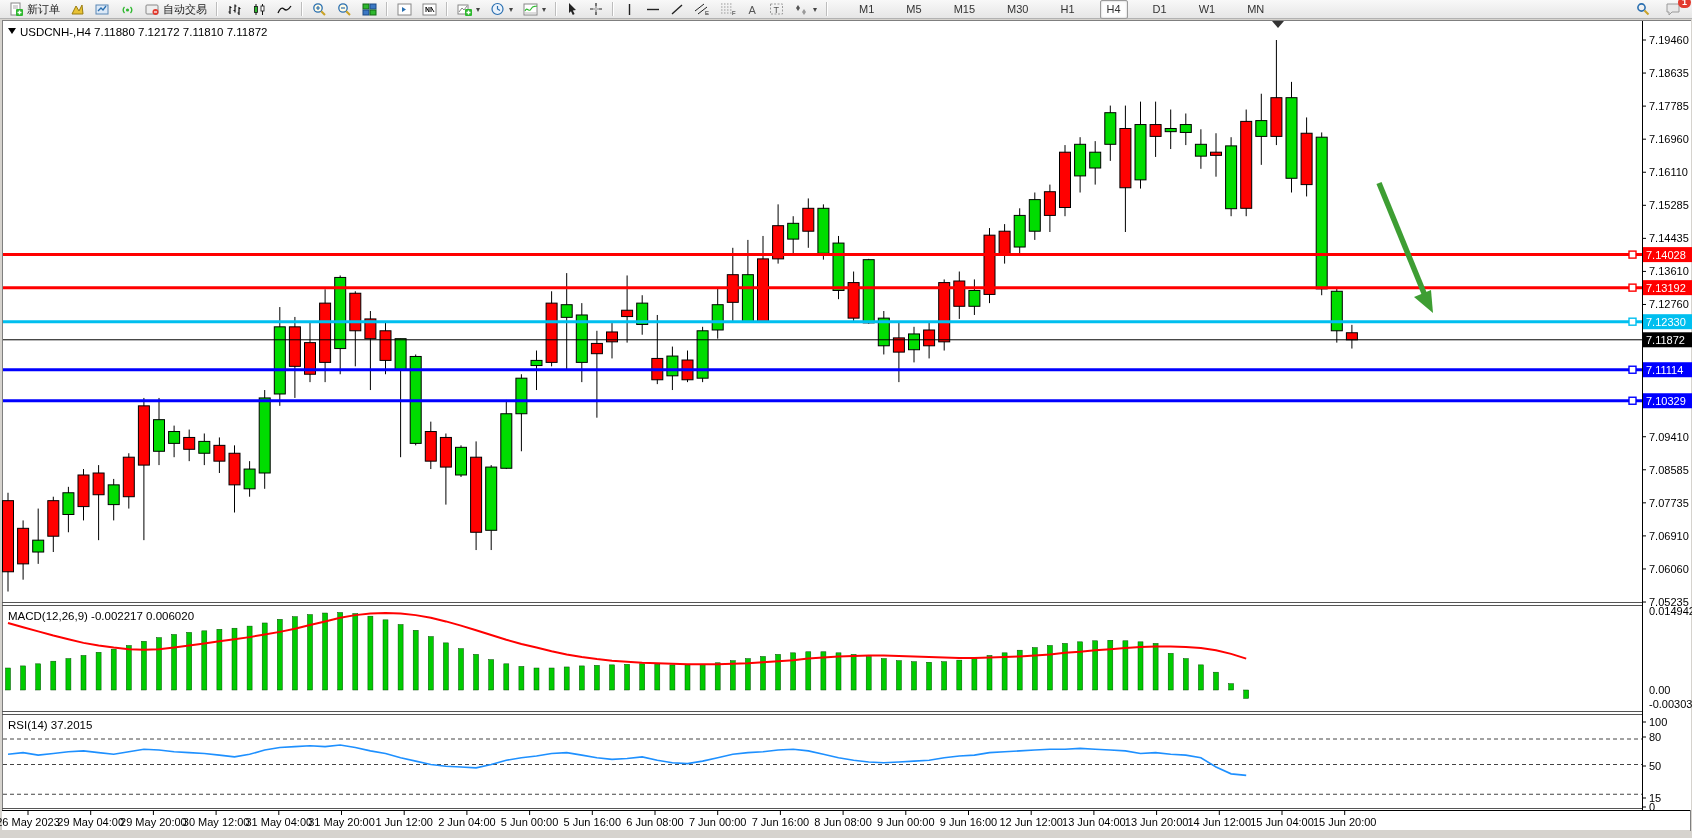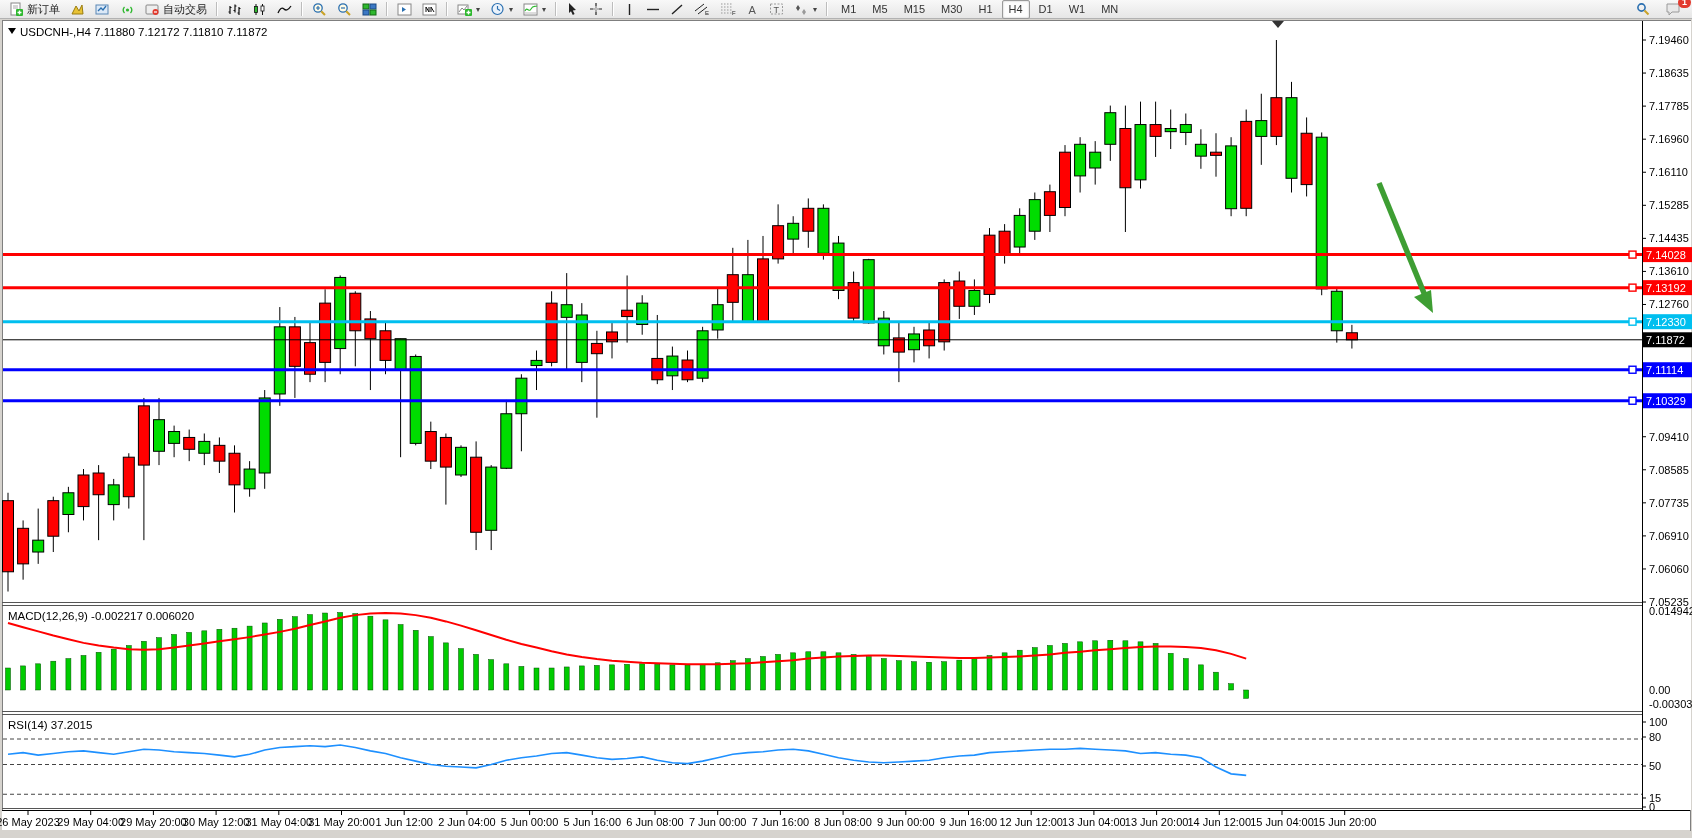--- a/index.html
+++ b/index.html
@@ -252,21 +252,21 @@
           <span>
             <svg width="15" height="13" viewBox="0 0 15 13">
               <path d="M4 2l2 3-2 3-2-3z" fill="#555"></path>
               <path d="M10 6l2 3-2 3-2-3z" fill="#999"></path>
             </svg>
           </span>
           <span class="tb-caret">▾</span>
         </span>
         <span class="tb-sep"></span>
       </span>
-  <span id="tb-timeframes" style="display:flex;align-items:center;gap:2px;margin-left:2px;">
+  <span id="tb-timeframes" style="display:flex;align-items:center;gap:18px;margin-left:20px;">
         <span class="tf-btn">M1</span>
         <span class="tf-btn">M5</span>
         <span class="tf-btn">M15</span>
         <span class="tf-btn">M30</span>
         <span class="tf-btn">H1</span>
         <span class="tf-btn active">H4</span>
         <span class="tf-btn">D1</span>
         <span class="tf-btn">W1</span>
         <span class="tf-btn">MN</span>
       </span>

